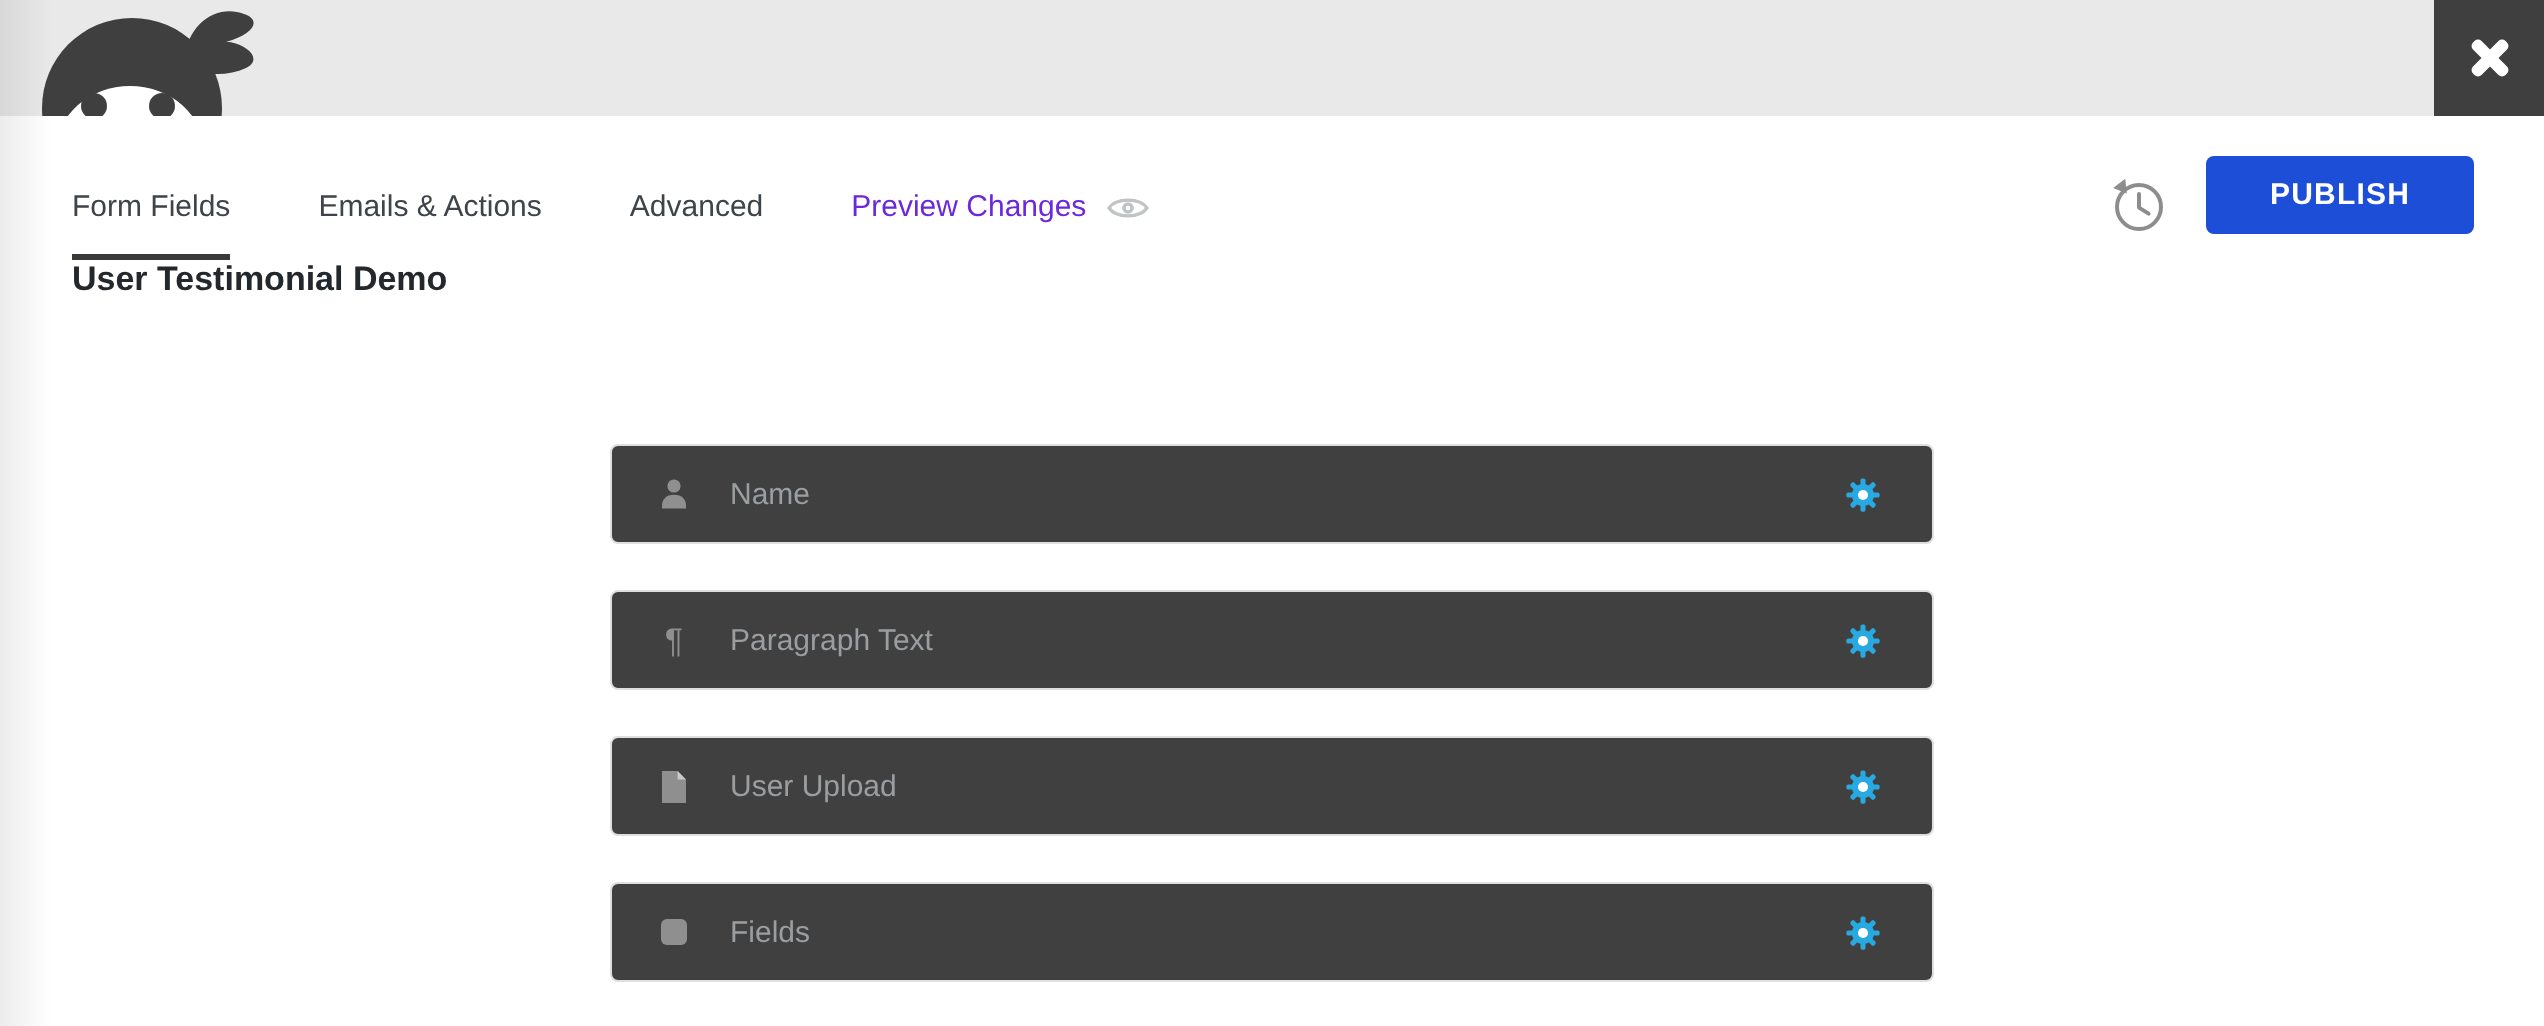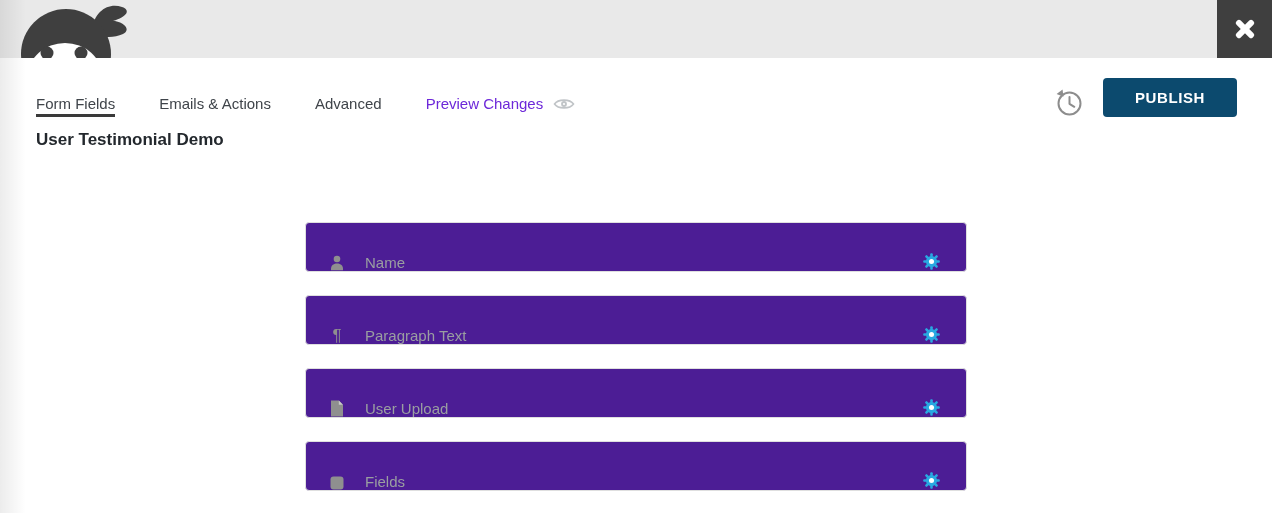--- a/index.html
+++ b/index.html
@@ -31,52 +31,52 @@
     background:linear-gradient(to right, rgba(0,0,0,0.075), rgba(0,0,0,0));
     pointer-events:none; z-index:4;
   }
 
   
   .tabs {
     position:absolute; left:36px; top:95px;
     display:flex; gap:44px; align-items:flex-start;
     font-size:15px; color:#3f444a;
   }
-  .tab { cursor:pointer; padding-bottom:2px; white-space:nowrap; display:flex; align-items:center; gap:10px;justify-content:center; }
+  .tab { cursor:pointer; padding-bottom:15px; white-space:nowrap; display:flex; align-items:center; gap:10px;justify-content:center; }
   .tab.active { border-bottom:3px solid #3a3a3a; font-weight:400; }
   .tab.disabled { color:#6d28d9; }
 
   .history-btn {
     position:absolute; top:87px; left:1053px;
     width:32px; height:32px; background:none; border:none; cursor:pointer; padding:0;
   }
   .publish-btn {
     position:absolute; top:78px; left:1103px;
     width:134px; height:39px;
-    background:#0c4a6e; color:#ffffff; border:none; border-radius:4px;
+    background:#1d4ed8; color:#ffffff; border:none; border-radius:4px;
     font-family:"Liberation Sans", sans-serif;
     font-size:15px; font-weight:600; letter-spacing:0.6px; cursor:pointer;
   }
 
   
   .form-title {
     position:absolute; left:36px; top:130px;
     font-size:17px; font-weight:700; color:#23282d; cursor:text;
   }
 
   
   .fields {
     position:absolute; left:305px; top:222px; width:662px;
     display:flex; flex-direction:column; gap:23px;
   }
   .field-row {
     height:50px; width:662px;
-    background:#4c1d95;
+    background:#404040;
     border:1px solid #dfdfdf; border-radius:4px;
-    display:flex; align-items:flex-end;
+    display:flex; align-items:center;
     padding:0 25px 0 22px;
     cursor:pointer;
   }
   .f-icon {
     width:18px; display:flex; align-items:center; justify-content:center;
     color:#8f8f8f; font-size:17px; line-height:1;
   }
   .f-label { margin-left:19px; font-size:15px; color:#9a9ea1; }
   .gear { margin-left:auto; display:flex; align-items:center; cursor:pointer; }
 </style>

